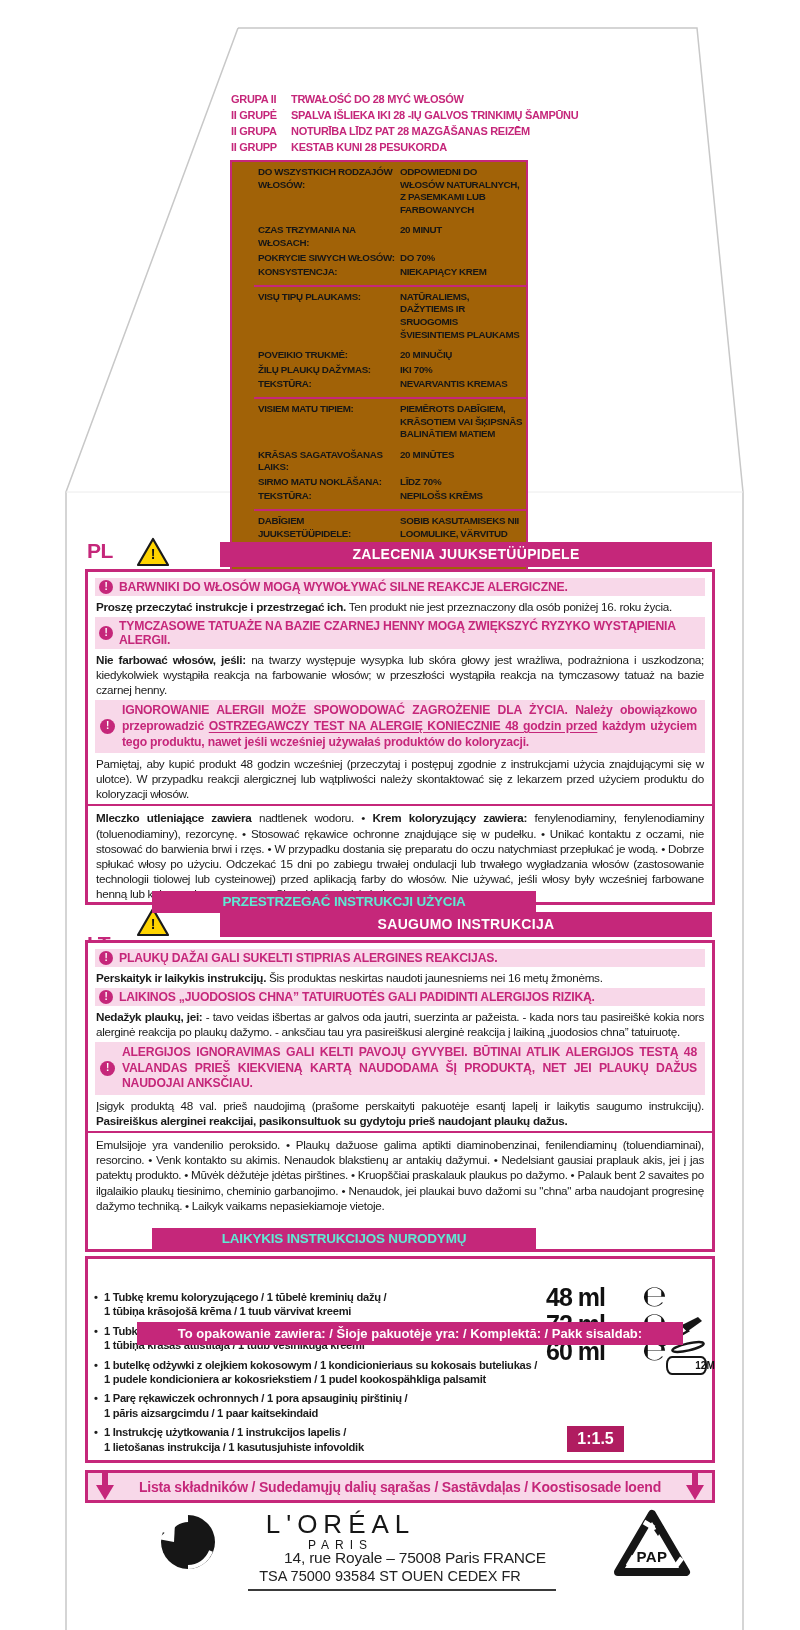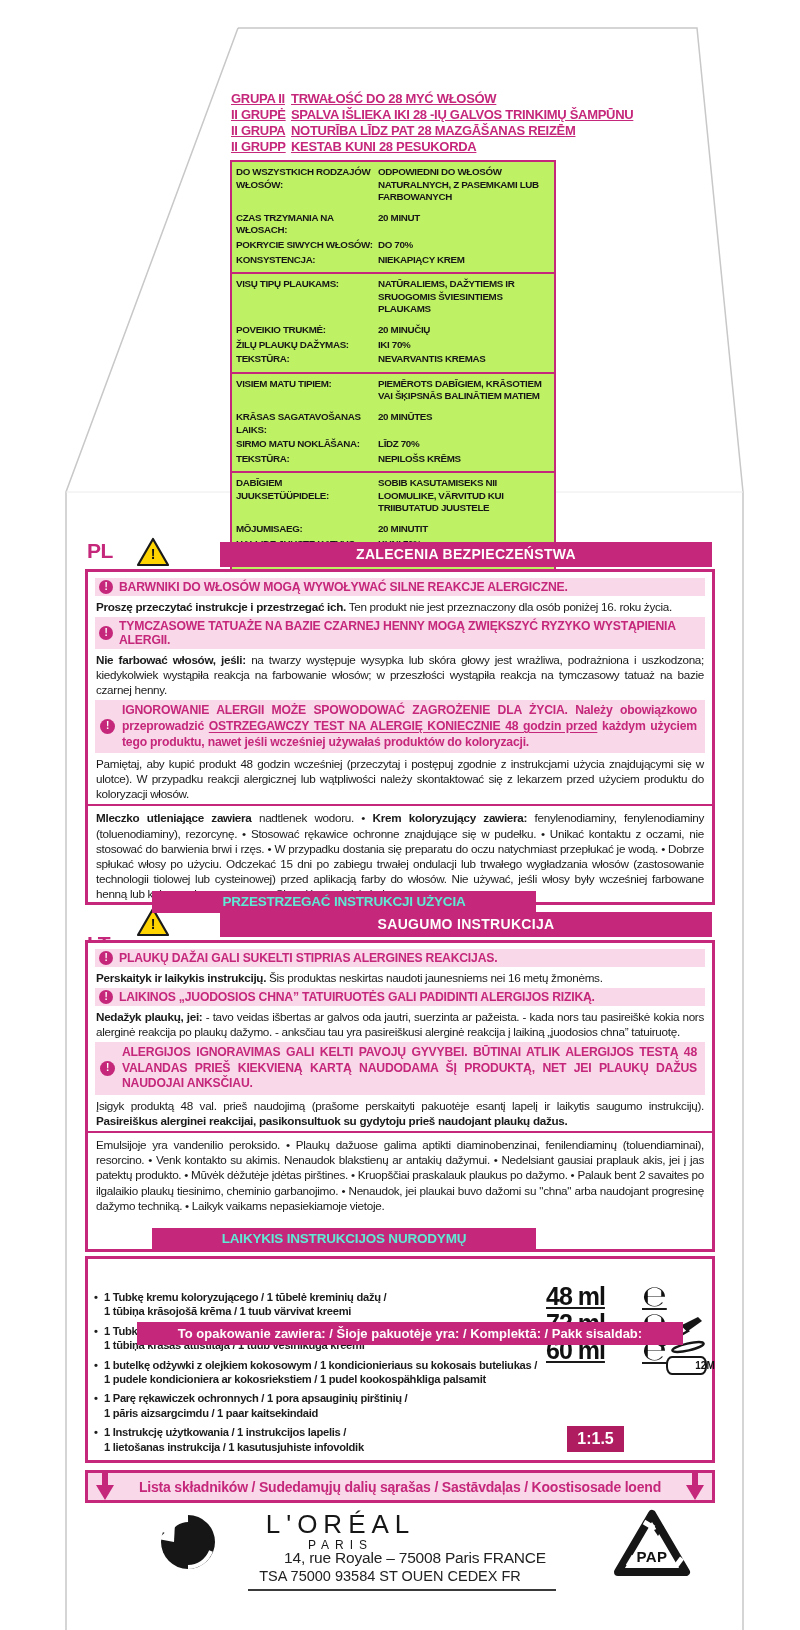--- a/index.html
+++ b/index.html
@@ -7,27 +7,27 @@
     --pink:#f8d8e9;
     --ink:#1a1a1a;
   }
   html,body{margin:0;padding:0;background:#fff;}
   .page{position:relative;width:800px;height:1630px;background:#fff;overflow:hidden;
         font-family:"Liberation Sans",sans-serif;color:var(--ink);}
   .outline-svg{position:absolute;left:0;top:0;}
 
   
   .flap-groups{position:absolute;left:231px;top:91px;}
-  .group-row{display:flex;color:var(--mag);font-weight:700;font-size:13px;
-             line-height:16px;letter-spacing:-0.3px;white-space:nowrap;text-decoration:underline;}
+  .group-row{display:flex;color:var(--mag);font-weight:700;font-size:11px;
+             line-height:16px;letter-spacing:-0.3px;white-space:nowrap;}
   .group-label{width:60px;flex:none;}
 
   
-  .spec-table{position:absolute;left:230px;top:160px;width:326px;box-sizing:border-box;
-              border:2.5px solid var(--mag);background:#bef264;}
+  .spec-table{position:absolute;left:230px;top:160px;width:298px;box-sizing:border-box;
+              border:2.5px solid var(--mag);background:#a16207;padding-left:22px;}
   .spec-section{padding:4px 3px 4px 4px;}
   .spec-section + .spec-section{border-top:2.5px solid var(--mag);}
   .spec-row{display:flex;font-weight:700;font-size:9.8px;line-height:12.6px;
             letter-spacing:-0.35px;color:#161616;margin-bottom:2px;}
   .spec-row .lbl{width:142px;flex:none;padding-right:2px;box-sizing:border-box;}
   .spec-row .val{flex:1;}
   .spec-row.gap{margin-bottom:8px;}
 
   
   .lang-label{position:absolute;font-size:21px;font-weight:700;color:var(--mag);letter-spacing:-0.5px;}
@@ -62,21 +62,21 @@
                 box-sizing:border-box;border:3px solid var(--mag);background:#fff;}
   .contents-hdr{position:absolute;left:137px;top:1322px;width:546px;height:23px;background:var(--mag);
                 color:#fff;font-weight:700;font-size:13px;text-align:center;line-height:23px;z-index:3;}
   .bullets{position:absolute;left:94px;top:1290px;width:465px;}
   .bullet-item{position:relative;padding-left:10px;font-weight:700;font-size:11.2px;
                line-height:14.4px;letter-spacing:-0.3px;color:#1c1c1c;margin-bottom:5px;}
   .bullet-item .dot{position:absolute;left:0;top:0;}
   .bullet-item .l{display:block;}
 
   .volumes{position:absolute;left:546px;top:1283px;width:160px;}
-  .vol-row{display:flex;align-items:center;height:27px;text-decoration:underline;}
+  .vol-row{display:flex;align-items:flex-start;height:27px;}
   .vol-num{font-weight:700;font-size:25px;letter-spacing:-1px;color:#111;width:96px;white-space:nowrap;}
   .vol-e{font-family:"DejaVu Sans",sans-serif;font-size:29px;font-weight:400;color:#111;line-height:27px;}
 
   .brush-icon{position:absolute;left:650px;top:1316px;}
   .jar-icon{position:absolute;left:662px;top:1342px;width:48px;height:38px;}
   .jar-body{position:absolute;left:4px;top:14px;width:38px;height:19px;box-sizing:border-box;
             border:2.5px solid #161616;border-radius:6px/8px;display:flex;align-items:center;
             justify-content:center;font-size:10px;font-weight:700;color:#111;background:#fff;padding-left:37px;}
   .jar-lid{position:absolute;left:6px;top:-2px;}
 
@@ -206,21 +206,21 @@
     </div>
   </div>
 
   <div class="lang-label" style="left:87px;top:539px;">PL</div>
   <div class="warn-tri" style="left:136px;top:537px;">
     <svg width="34" height="30" viewBox="0 0 34 30">
         <polygon points="17,2 32,28 2,28" fill="#ffd400" stroke="#1a1a1a" stroke-width="2.2" stroke-linejoin="round"></polygon>
       </svg>
     <span class="bang">!</span>
   </div>
-  <div class="hdr-band" style="left:220px;top:542px;width:492px;">ZALECENIA BEZPIECZEŃSTWA</div>
+  <div class="hdr-band" style="left:220px;top:542px;width:492px;">ZALECENIA JUUKSETÜÜPIDELE</div>
 
   <div class="pbox" style="top:569px;height:336px;">
     <div class="band-pink band-line">
       <span class="alert-dot">!</span>
       <span>BARWNIKI DO WŁOSÓW MOGĄ WYWOŁYWAĆ SILNE REAKCJE ALERGICZNE.</span>
     </div>
     <div class="para"><span class="b">Proszę przeczytać instrukcje i przestrzegać ich.</span><span> Ten produkt nie jest przeznaczony dla osób poniżej 16. roku życia.</span></div>
     <div class="band-pink band-line">
       <span class="alert-dot">!</span>
       <span>TYMCZASOWE TATUAŻE NA BAZIE CZARNEJ HENNY MOGĄ ZWIĘKSZYĆ RYZYKO WYSTĄPIENIA ALERGII.</span>

